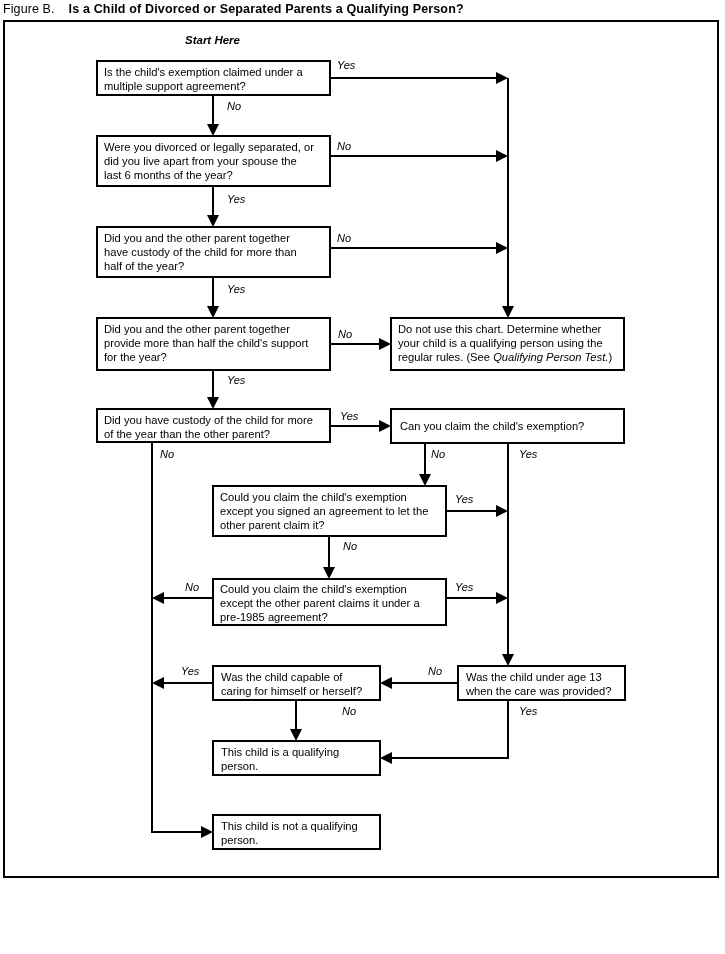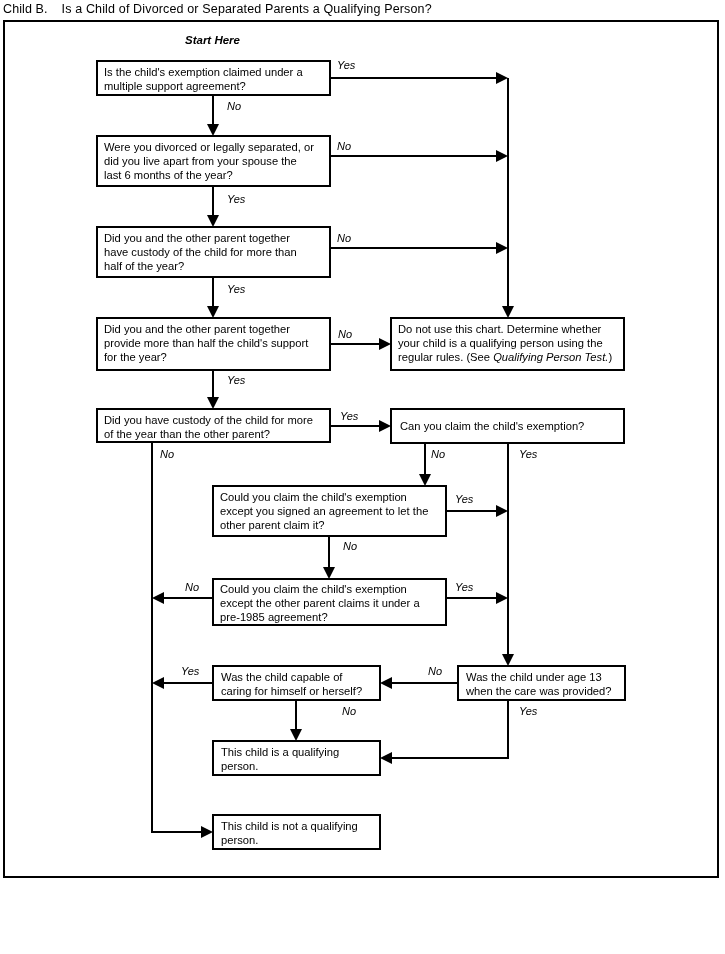--- a/index.html
+++ b/index.html
@@ -21,21 +21,21 @@
     top: 1px;
     font-size: 12.5px;
     line-height: 16px;
     white-space: nowrap;
   }
   #figure-title .lead {
     font-weight: normal;
     letter-spacing: 0.1px;
   }
   #figure-title .headline {
-    font-weight: normal;
+    font-weight: bold;
     letter-spacing: 0.15px;
   }
   #chart-frame {
     position: absolute;
     left: 3px;
     top: 20px;
     width: 716px;
     height: 858px;
     border: 2px solid #000000;
     box-sizing: border-box;
@@ -77,21 +77,21 @@
   .start-label {
     font-size: 11.5px;
     font-style: italic;
     font-weight: bold;
   }
 </style>
 </head>
 <body>
 
 <div id="figure-title">
-  <span class="lead">Child B.</span>
+  <span class="lead">Figure B.</span>
   <span style="display:inline-block;width:7px"></span>
   <span class="headline">Is a Child of Divorced or Separated Parents a Qualifying Person?</span>
 </div>
 
 <div id="chart-frame"></div>
 
 <svg id="flow" viewBox="0 0 725 954">
 
   <g>
     <path class="edge-line" d="M330,78 L500,78"></path>

